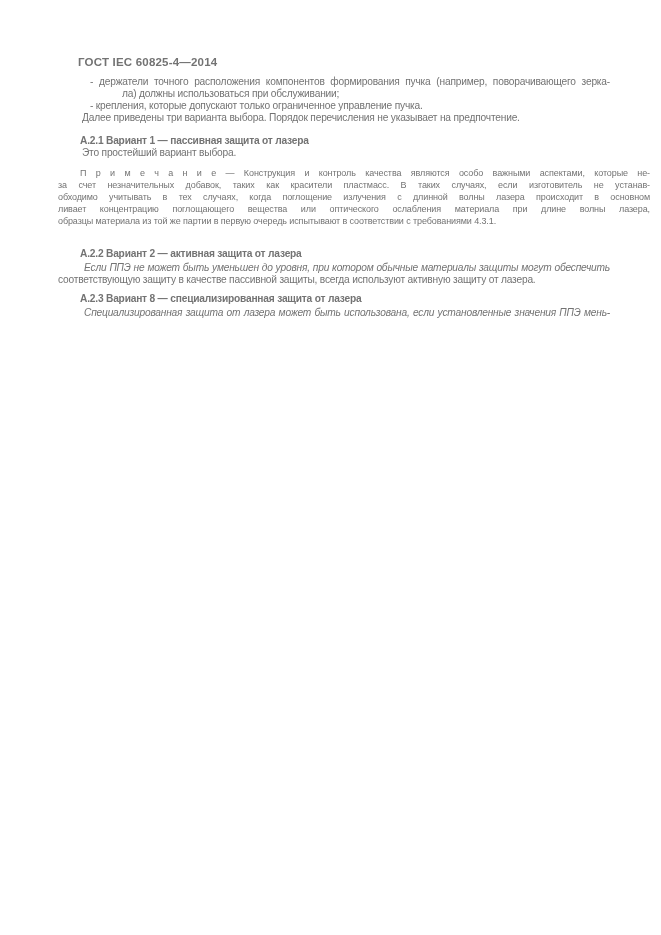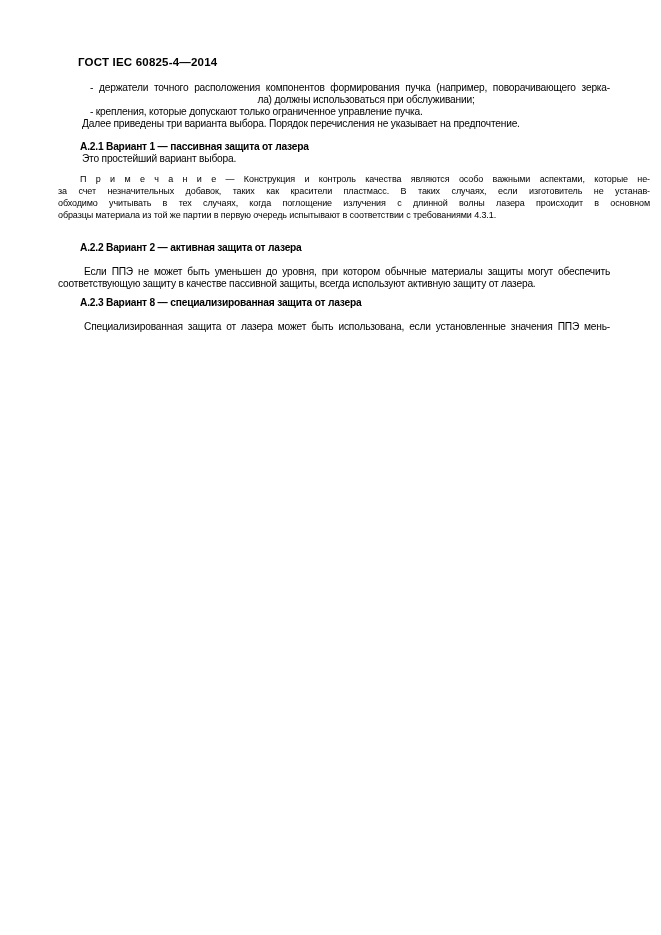--- a/index.html
+++ b/index.html
@@ -6,53 +6,53 @@
     margin: 0;
     padding: 0;
     background: #ffffff;
   }
   .page {
     position: relative;
     width: 661px;
     height: 800px;
     background: #ffffff;
     font-family: "Liberation Sans", sans-serif;
-    color: #000000;
+    color: #737373;
     overflow: hidden;
   }
   .hdr {
     position: absolute;
     left: 78px;
     top: 56px;
     font-size: 11.5px;
     font-weight: 700;
     letter-spacing: 0.2px;
     white-space: nowrap;
   }
   .content {
     position: absolute;
     left: 58px;
-    top: 82px;
+    top: 76px;
     width: 552px;
     font-size: 10.2px;
     line-height: 12px;
     letter-spacing: -0.2px;
   }
   .ln { min-height: 12px; }
   .just {
     text-align: justify;
     text-align-last: justify;
   }
   .ml32 { margin-left: 32px; }
-  .ml40 { margin-left: 64px; text-align: center; }
+  .ml40 { margin-left: 64px; }
   .ind22 { text-indent: 22px; }
   .ind24 { text-indent: 24px; }
   .ind26 { text-indent: 26px; }
   .h { font-weight: 700; }
-  .mt2  { margin-top: 12px; }
+  .mt2  { margin-top: 2px; font-style: italic; }
   .mt5  { margin-top: 11px; }
   .mt7  { margin-top: 7px; }
   .mt8  { margin-top: 8px; }
   .mt15 { margin-top: 21px; }
   .note {
     font-size: 9px;
     line-height: 12px;
     letter-spacing: -0.1px;
     width: 592px;
   }
@@ -78,20 +78,21 @@
 
     <div class="ln ind24">Далее приведены три варианта выбора. Порядок перечисления не указывает на предпочтение.</div>
 
     <div class="ln h ind22 mt5">А.2.1 Вариант 1 — пассивная защита от лазера</div>
     <div class="ln ind24">Это простейший вариант выбора.</div>
 
     <div class="note mt8">
       <div class="ln just ind22">П р и м е ч а н и е  —  Конструкция и контроль качества являются особо важными аспектами, которые не-</div>
       <div class="ln just">за счет незначительных добавок, таких как красители пластмасс. В таких случаях, если изготовитель не устанав-</div>
       <div class="ln just">обходимо учитывать в тех случаях, когда поглощение излучения с длинной волны лазера происходит в основном</div>
+      <div class="ln just">ливает концентрацию поглощающего вещества или оптического ослабления материала при длине волны лазера,</div>
       <div class="ln">образцы материала из той же партии в первую очередь испытывают в соответствии с требованиями 4.3.1.</div>
     </div>
 
     <div class="ln h ind22 mt15">А.2.2 Вариант 2 — активная защита от лазера</div>
     <div class="ln just ind26 mt2">Если ППЭ не может быть уменьшен до уровня, при котором обычные материалы защиты могут обеспечить</div>
     <div class="ln">соответствующую защиту в качестве пассивной защиты, всегда используют активную защиту от лазера.</div>
 
     <div class="ln h ind22 mt7">А.2.3 Вариант 8 — специализированная защита от лазера</div>
     <div class="ln just ind26 mt2">Специализированная защита от лазера может быть использована, если установленные значения ППЭ мень-</div>
 

